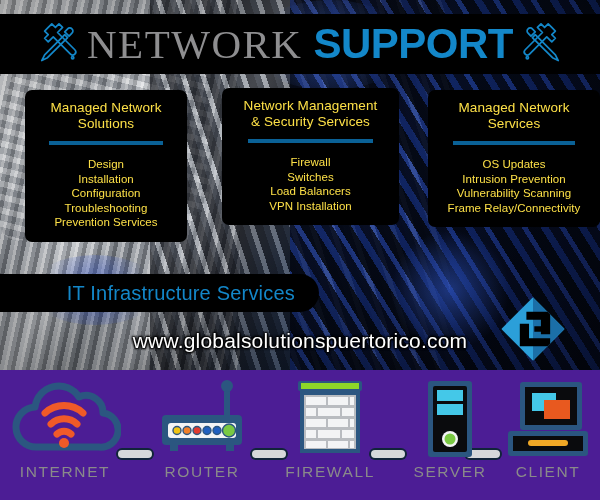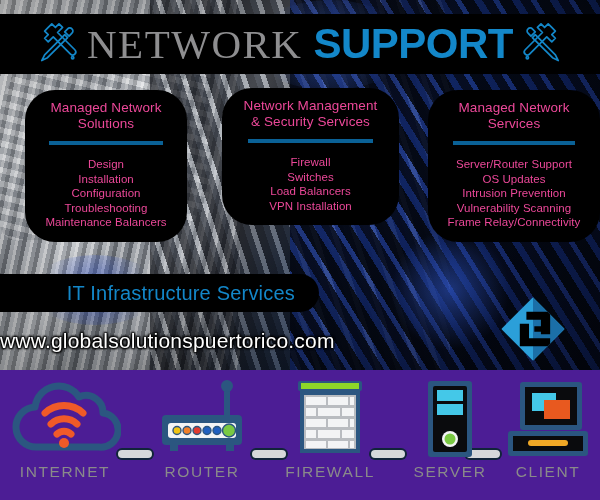--- a/index.html
+++ b/index.html
@@ -35,37 +35,37 @@
 
   
   .header{position:absolute;left:0;top:14px;width:600px;height:60px;background:#000;
      display:flex;align-items:center;justify-content:center;gap:4px;}
   .tool-icon{width:48px;height:46px;flex:0 0 auto;}
   .title-wrap{display:flex;align-items:baseline;white-space:nowrap;}
   .t-network{font-family:"Liberation Serif",serif;font-size:41px;color:#8e8e90;letter-spacing:1.5px;}
   .t-support{font-family:"Liberation Sans",sans-serif;font-weight:bold;font-size:42px;color:#1387c9;letter-spacing:-0.5px;margin-left:11px;}
 
   
-  .panel{position:absolute;background:#000;border-radius:30px;color:#ec4899;text-align:center;
+  .panel{position:absolute;background:#000;border-radius:7px;color:#fde047;text-align:center;
      padding:10px 6px 12px;}
   .panel h3{margin:0;font-size:13.5px;font-weight:normal;line-height:16px;letter-spacing:.1px;}
   .rule{width:76%;height:4px;background:#0a6196;margin:9px auto 12px;}
   .panel ul{list-style:none;margin:0;padding:0;}
   .panel li{font-size:11.5px;line-height:14.5px;font-weight:normal;letter-spacing:.05px;}
   #panel1{left:25px;top:90px;width:150px;}
   #panel2{left:222px;top:88px;width:165px;}
   #panel3{left:428px;top:90px;width:160px;}
 
   
   .itbar{position:absolute;left:-30px;top:274px;width:325px;height:38px;background:#000;
      border-radius:19px;display:flex;align-items:center;justify-content:flex-end;padding-right:24px;}
   .itbar span{font-size:20px;color:#1387c9;letter-spacing:.2px;}
 
   
-  .url{position:absolute;left:0;top:329px;width:600px;text-align:left;font-size:21px;color:#fff;
+  .url{position:absolute;left:0;top:329px;width:600px;text-align:center;font-size:21px;color:#fff;
      letter-spacing:.2px;text-shadow:0 0 3px #000,1px 1px 2px #000,-1px 1px 2px #000,1px -1px 2px #000,-1px -1px 2px #000;}
 
   
   .logo{position:absolute;left:500px;top:296px;width:66px;height:66px;}
 
   
   .diagram{position:absolute;left:0;top:370px;width:600px;height:130px;background:#4c1d95;}
   .node{position:absolute;top:6px;width:120px;height:124px;text-align:center;}
   .node .art{height:86px;display:flex;align-items:center;justify-content:center;}
   .node .lbl{font-size:15.5px;color:#8a8a8a;letter-spacing:1.6px;margin-top:1px;}
@@ -118,21 +118,21 @@
     <h3>
       <span>Managed Network</span><br>
       <span>Solutions</span>
     </h3>
     <div class="rule"></div>
     <ul>
       <li>Design</li>
       <li>Installation</li>
       <li>Configuration</li>
       <li>Troubleshooting</li>
-      <li>Maintenance Balancers</li>
+      <li>Prevention Services</li>
     </ul>
   </div>
 
   <div class="panel" id="panel2">
     <h3>
       <span>Network Management</span><br>
       <span>&amp; Security Services</span>
     </h3>
     <div class="rule"></div>
     <ul>
@@ -143,21 +143,20 @@
     </ul>
   </div>
 
   <div class="panel" id="panel3">
     <h3>
       <span>Managed Network</span><br>
       <span>Services</span>
     </h3>
     <div class="rule"></div>
     <ul>
-      <li>Server/Router Support</li>
       <li>OS Updates</li>
       <li>Intrusion Prevention</li>
       <li>Vulnerability Scanning</li>
       <li>Frame Relay/Connectivity</li>
     </ul>
   </div>
 
   <div class="itbar">
     <span>IT Infrastructure Services</span>
   </div>

